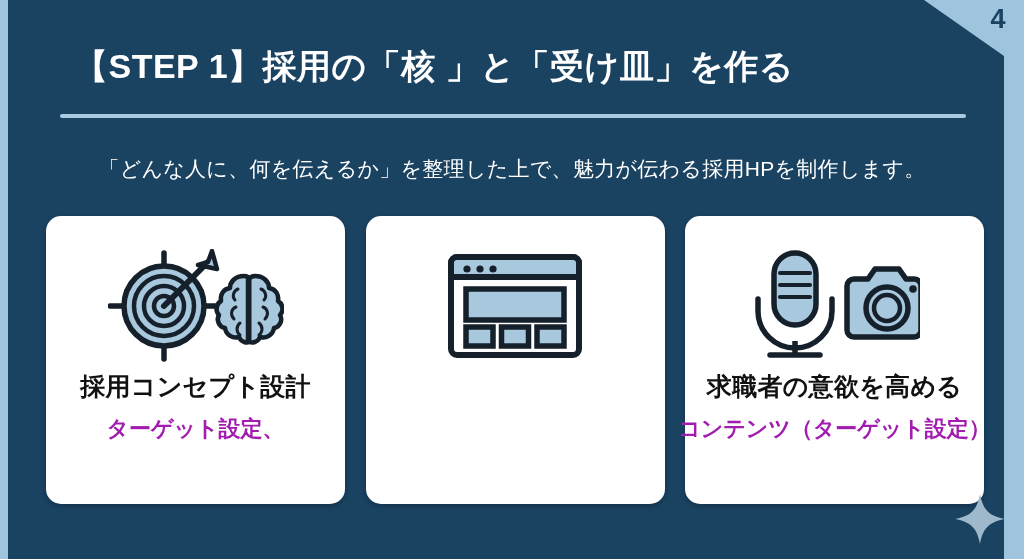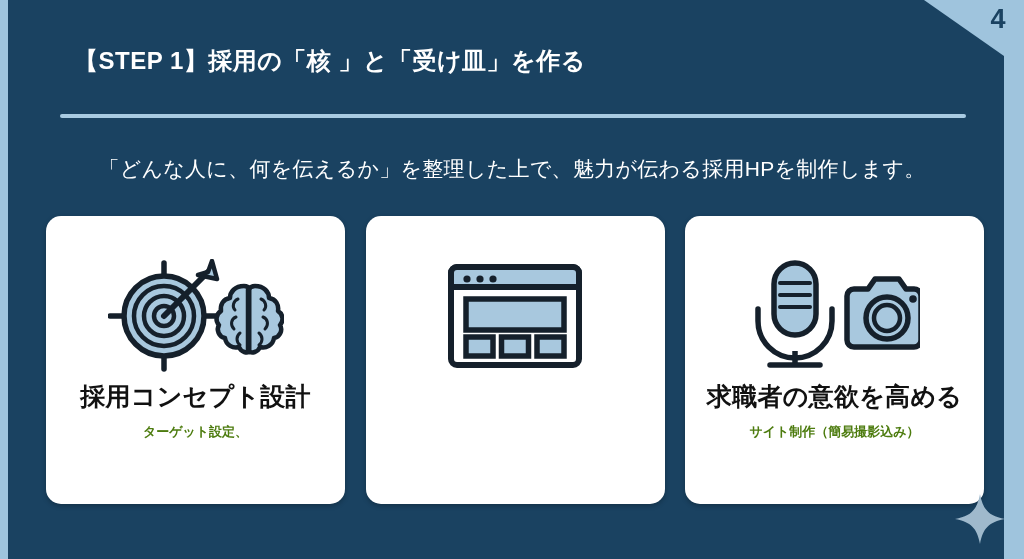--- a/index.html
+++ b/index.html
@@ -43,21 +43,21 @@
     font-weight: 700;
     color: #1a4261;
     letter-spacing: 0.5px;
     line-height: 1;
   }
 
   #title {
     position: absolute;
     left: 74px;
     top: 48px;
-    font-size: 24px;
+    font-size: 34px;
     font-weight: 700;
     color: #ffffff;
     letter-spacing: 0.5px;
     line-height: 1.1;
     white-space: nowrap;
   }
 
   #title-rule {
     position: absolute;
     left: 60px;
@@ -94,21 +94,21 @@
   .card {
     width: 299px;
     height: 288px;
     background: #ffffff;
     border-radius: 15px;
     box-shadow: 0 2px 5px rgba(0,0,0,0.25);
     box-sizing: border-box;
     display: flex;
     flex-direction: column;
     align-items: center;
-    padding-top: 40px;
+    padding-top: 30px;
   }
 
   .card-icon {
     height: 120px;
     display: flex;
     align-items: center;
     justify-content: center;
   }
 
   .card-title {
@@ -117,23 +117,23 @@
     font-weight: 700;
     color: #111111;
     letter-spacing: 0.3px;
     line-height: 1.15;
     text-align: center;
     white-space: nowrap;
   }
 
   .card-desc {
     margin-top: 12px;
-    font-size: 13px;
-    font-weight: 700;
-    color: #4d7c0f;
+    font-size: 22px;
+    font-weight: 700;
+    color: #a21caf;
     line-height: 1.45;
     text-align: center;
   }
   .card-desc .line { display: block; white-space: nowrap; }
 
   
   #sparkle {
     position: absolute;
     right: 18px;
     bottom: 14px;
@@ -225,21 +225,21 @@
           <g>
             <path d="M104 30 h14 l7 -10 h24 l7 10 h8 a7 7 0 0 1 7 7 v44 a7 7 0 0 1 -7 7 h-60 a7 7 0 0 1 -7 -7 V37 a7 7 0 0 1 7 -7 Z" fill="#a8c8de" stroke="#15202b" stroke-width="5.5" stroke-linejoin="round"></path>
             <circle cx="137" cy="59" r="21" fill="#a8c8de" stroke="#15202b" stroke-width="5.5"></circle>
             <circle cx="137" cy="59" r="13" fill="#a8c8de" stroke="#15202b" stroke-width="4.5"></circle>
             <circle cx="163" cy="40" r="3.8" fill="#15202b"></circle>
           </g>
         </svg>
       </div>
       <div class="card-title">求職者の意欲を高める</div>
       <div class="card-desc">
-        <span class="line">サイト制作（簡易撮影込み）</span>
+        <span class="line">コンテンツ（ターゲット設定）</span>
       </div>
     </div>
 
   </div>
 
   <svg id="sparkle" viewBox="0 0 52 52">
     <path d="M26 1 C29 17 35 23 51 26 C35 29 29 35 26 51 C23 35 17 29 1 26 C17 23 23 17 26 1 Z" fill="#9fb9cc"></path>
   </svg>
 
 </div>

